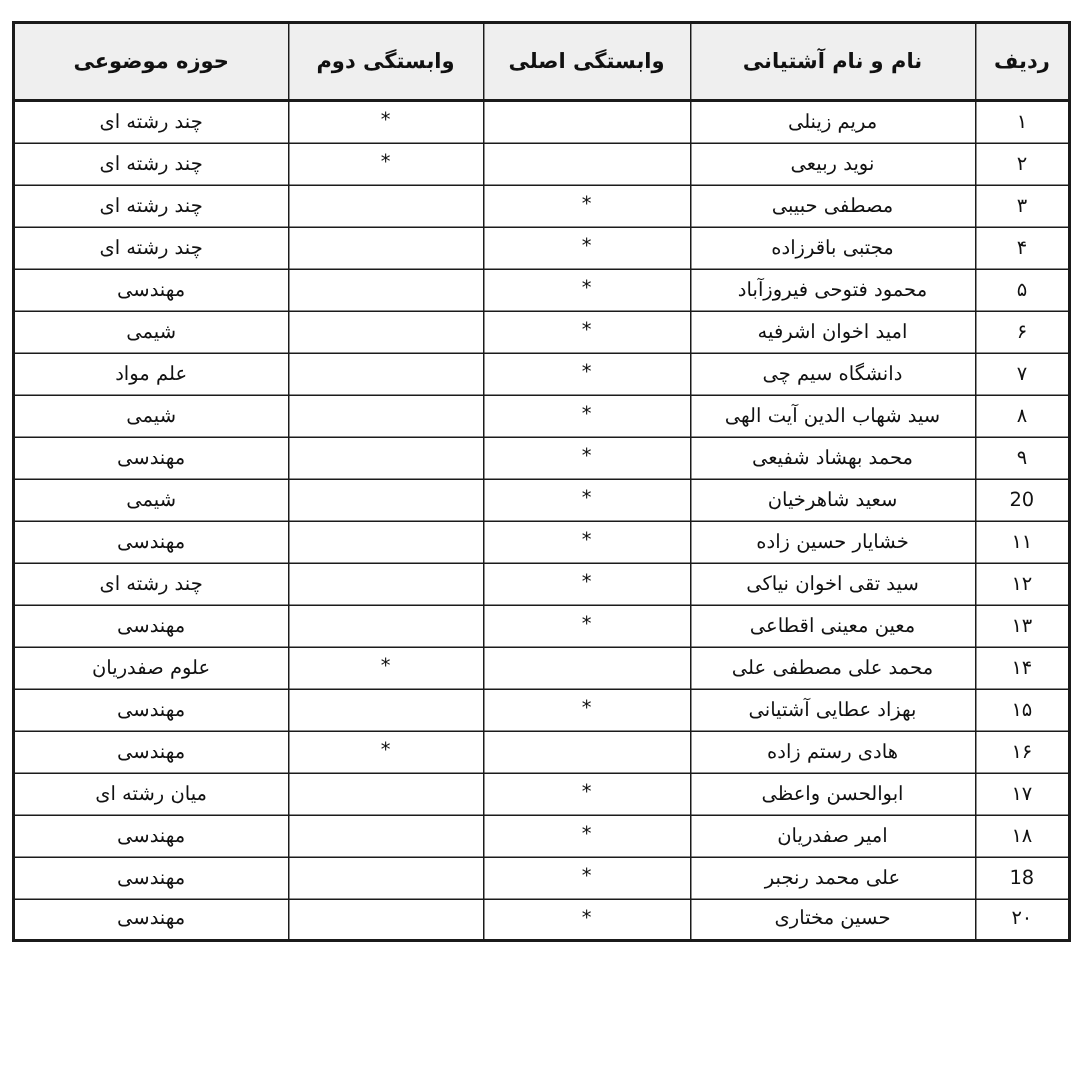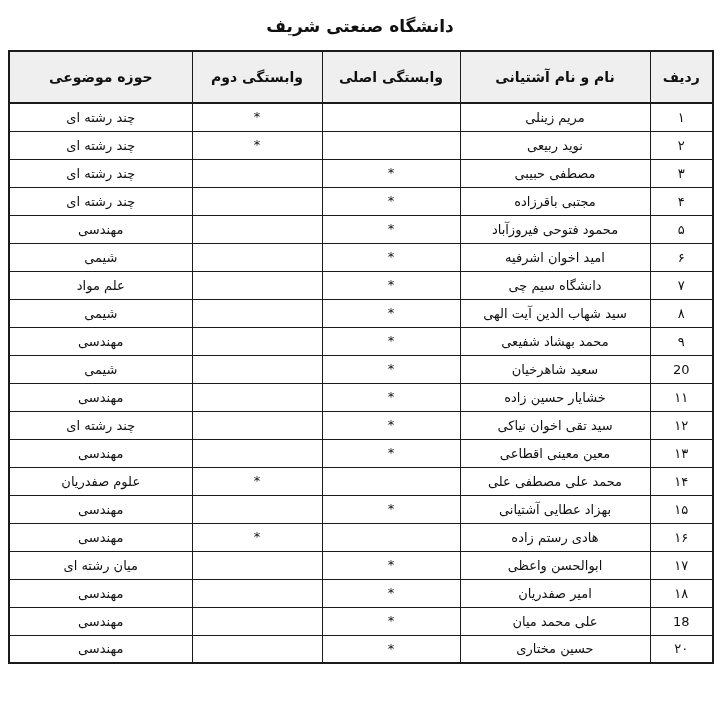--- a/index.html
+++ b/index.html
@@ -62,21 +62,20 @@
     font-size: 14px;
     padding-top: 5px;
     line-height: 10px;
   }
 </style>
 </head>
 <body>
 
 <div class="page">
 
-  <div class="doc-title">دانشگاه صنعتی شریف</div>
 
   <table class="faculty">
     <colgroup>
       <col style="width:63px">
       <col style="width:190px">
       <col style="width:138px">
       <col style="width:130px">
       <col style="width:183px">
     </colgroup>
     <thead>
@@ -210,21 +209,21 @@
         </tr>
         <tr>
           <td class="num-cell">۱۸</td>
           <td>امیر صفدریان</td>
           <td class="mark-cell">*</td>
           <td class="mark-cell"></td>
           <td>مهندسی</td>
         </tr>
         <tr>
           <td class="num-cell">18</td>
-          <td>علی محمد میان</td>
+          <td>علی محمد رنجبر</td>
           <td class="mark-cell">*</td>
           <td class="mark-cell"></td>
           <td>مهندسی</td>
         </tr>
         <tr>
           <td class="num-cell">۲۰</td>
           <td>حسین مختاری</td>
           <td class="mark-cell">*</td>
           <td class="mark-cell"></td>
           <td>مهندسی</td>

